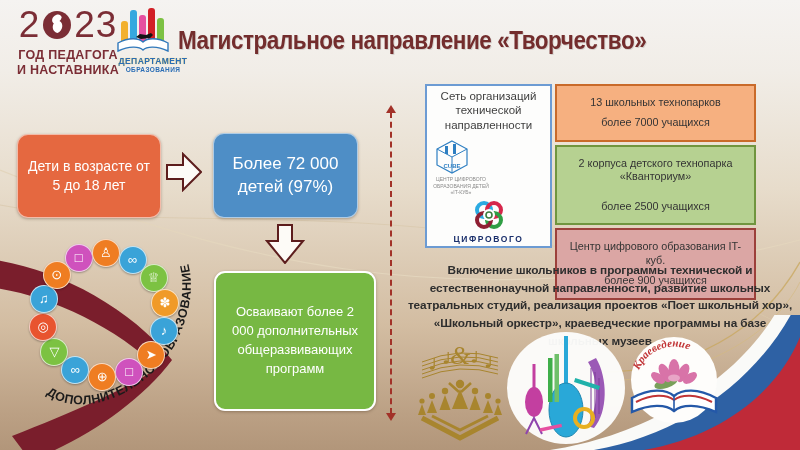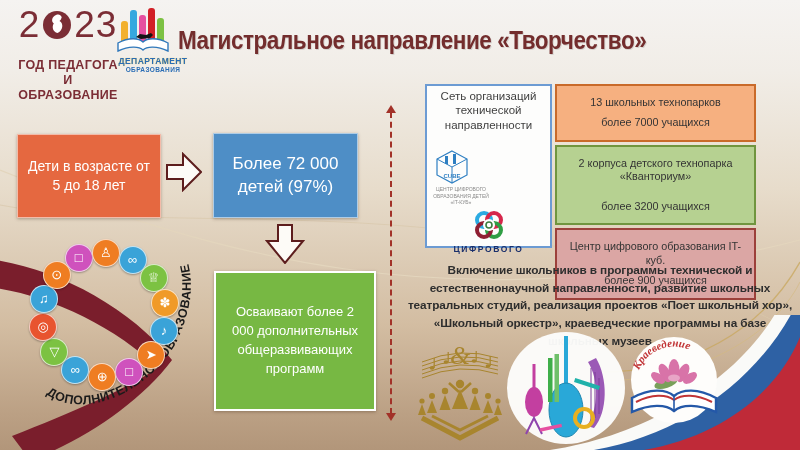--- a/index.html
+++ b/index.html
@@ -9,31 +9,31 @@
   svg{display:block}
   .abs{position:absolute}
 
   
   .bg-lines{position:absolute;left:0;top:0;z-index:0}
   .flag{position:absolute;right:0;bottom:0;z-index:3}
 
   
   .logo2023{left:16px;top:8px;width:104px;color:#7b2d35;text-align:center;z-index:5}
   .year-row{display:flex;align-items:center;justify-content:center;gap:2px;font-size:37px;line-height:34px;font-weight:400;letter-spacing:1px}
-  .year-caption{font-weight:bold;font-size:12.5px;line-height:15px;letter-spacing:.3px;margin-top:16px}
+  .year-caption{font-weight:bold;font-size:12.5px;line-height:15px;letter-spacing:.3px;margin-top:6px}
   .logo-dept{left:114px;top:6px;width:78px;text-align:center;z-index:5}
   .dept-line1{font-size:8.5px;font-weight:bold;color:#2a6db5;letter-spacing:.4px;text-shadow:0 0 1px #f7d34c}
   .dept-line2{font-size:6.5px;font-weight:bold;color:#2a6db5;letter-spacing:.4px}
 
   .page-title{left:178px;top:26px;width:480px;font-size:25px;font-weight:bold;color:#732d2d;
     letter-spacing:-.5px;transform:scaleX(.9);transform-origin:left center;white-space:nowrap;
     text-shadow:1px 1px 0 rgba(0,0,0,.12);z-index:5}
 
   
-  .flow-box{border-radius:0;color:#fff;display:flex;align-items:center;justify-content:center;
+  .flow-box{border-radius:11px;color:#fff;display:flex;align-items:center;justify-content:center;
     text-align:center;box-shadow:0 1px 3px rgba(60,40,20,.35);z-index:4}
   .box-age{left:17px;top:134px;width:142px;height:82px;background:#e56840;border:1px solid rgba(255,255,255,.55);font-size:14px;line-height:1.35}
   .box-count{left:213px;top:133px;width:143px;height:83px;background:#4e8ec6;border:1px solid rgba(255,255,255,.55);font-size:17px;line-height:1.35}
   .box-programs{left:214px;top:271px;width:142px;height:120px;background:#77b843;border:2px solid #fff;font-size:13px;line-height:1.45;padding:8px}
   .box-age .inner,.box-count .inner{padding:0 10px}
   .arrow-right{left:166px;top:152px;z-index:4}
   .arrow-down{left:265px;top:224px;z-index:4}
 
   
   .circle-diagram{left:0;top:198px;width:232px;height:252px;z-index:2}
@@ -44,21 +44,21 @@
   
   .dashed-line{left:390px;top:112px;height:302px;width:0;border-left:2px dashed #a23128;z-index:2}
   .dash-cap{position:absolute;width:0;height:0;border-left:5px solid transparent;border-right:5px solid transparent;z-index:2}
   .dash-cap.top{left:386px;top:105px;border-bottom:8px solid #a23128}
   .dash-cap.bot{left:386px;top:413px;border-top:8px solid #a23128}
 
   
   .network-table{left:425px;top:84px;width:331px;height:164px;display:flex;gap:3px;z-index:4}
   .net-header-cell{width:127px;background:#fdfdfc;border:2px solid #6c9bd3;box-sizing:border-box;
     display:flex;flex-direction:column;align-items:center;padding:3px 2px 2px}
-  .net-header-text{font-size:11.5px;color:#3f3f3f;text-align:center;line-height:1.25;margin-bottom:16px}
+  .net-header-text{font-size:11.5px;color:#3f3f3f;text-align:center;line-height:1.25;margin-bottom:6px}
   .net-logos-row{display:flex;width:100%;align-items:flex-start;justify-content:space-between;padding:0 3px;box-sizing:border-box}
   .tp-word{font-size:30px;font-weight:bold;color:#1e8bc8;letter-spacing:-5px;line-height:28px}
   .tp-name{font-family:"Liberation Serif",serif;font-weight:bold;font-size:10px;color:#1565a8;letter-spacing:.5px}
   .itcube{text-align:center;width:58px}
   .itcube-caption{font-size:5px;color:#8a8a8a;line-height:1.3}
   .kvant{display:flex;flex-direction:column;align-items:center;margin-top:1px}
   .kvant-name{font-size:8.5px;font-weight:bold;color:#1a2f6b;letter-spacing:1.6px;margin-top:1px}
   .stat-col{flex:1;display:flex;flex-direction:column;gap:3px}
   .stat-card{flex:1;box-sizing:border-box;display:flex;flex-direction:column;justify-content:center;gap:7px;
     text-align:center;font-size:10.8px;color:#343434;padding:10px 8px;line-height:1.25}
@@ -98,21 +98,21 @@
         <svg width="30" height="30" viewBox="0 0 30 30">
           <circle cx="15" cy="15" r="14" fill="#7b2d35"></circle>
           <path d="M14 5 C19 3 21.5 8 17.5 11 C22 13 21 21 15.5 23 C11 22 9.5 17 11.8 13.5 C8.8 11.5 10 6.5 14 5 Z" fill="#fff"></path>
           <path d="M14 5 L20 7 L16.5 9.5 Z" fill="#fff"></path>
         </svg>
       </span>
       <span>23</span>
     </div>
     <div class="year-caption">
       <div>ГОД ПЕДАГОГА</div>
-      <div>И ОБРАЗОВАНИЕ</div>
+      <div>И НАСТАВНИКА</div>
     </div>
   </div>
 
   <div class="abs logo-dept">
     <svg width="58" height="50" viewBox="0 0 58 50">
       <rect x="7" y="15" width="7" height="24" rx="3" fill="#f2b02c"></rect>
       <rect x="16" y="4" width="7" height="36" rx="3" fill="#35a8df"></rect>
       <rect x="25" y="9" width="7" height="31" rx="3" fill="#e64fa0"></rect>
       <rect x="34" y="2" width="7" height="38" rx="3" fill="#d22027"></rect>
       <rect x="43" y="12" width="7" height="27" rx="3" fill="#7cc143"></rect>
@@ -210,21 +210,21 @@
         <div class="kvant-name">ЦИФРОВОГО</div>
       </div>
     </div>
     <div class="stat-col">
       <div class="stat-card stat-orange">
         <div>13 школьных технопарков</div>
         <div>более 7000 учащихся</div>
       </div>
       <div class="stat-card stat-green">
         <div>2 корпуса детского технопарка «Кванториум»</div>
-        <div>более 3200 учащихся</div>
+        <div>более 2500 учащихся</div>
       </div>
       <div class="stat-card stat-pink">
         <div>Центр цифрового образования IT- куб.</div>
         <div>более 900 учащихся</div>
       </div>
     </div>
   </div>
 
   <div class="abs description">Включение школьников в программы технической и естественнонаучной направленности, развитие школьных театральных студий, реализация проектов «Поет школьный хор», «Школьный оркестр», краеведческие программы на базе школьных музеев</div>
 

